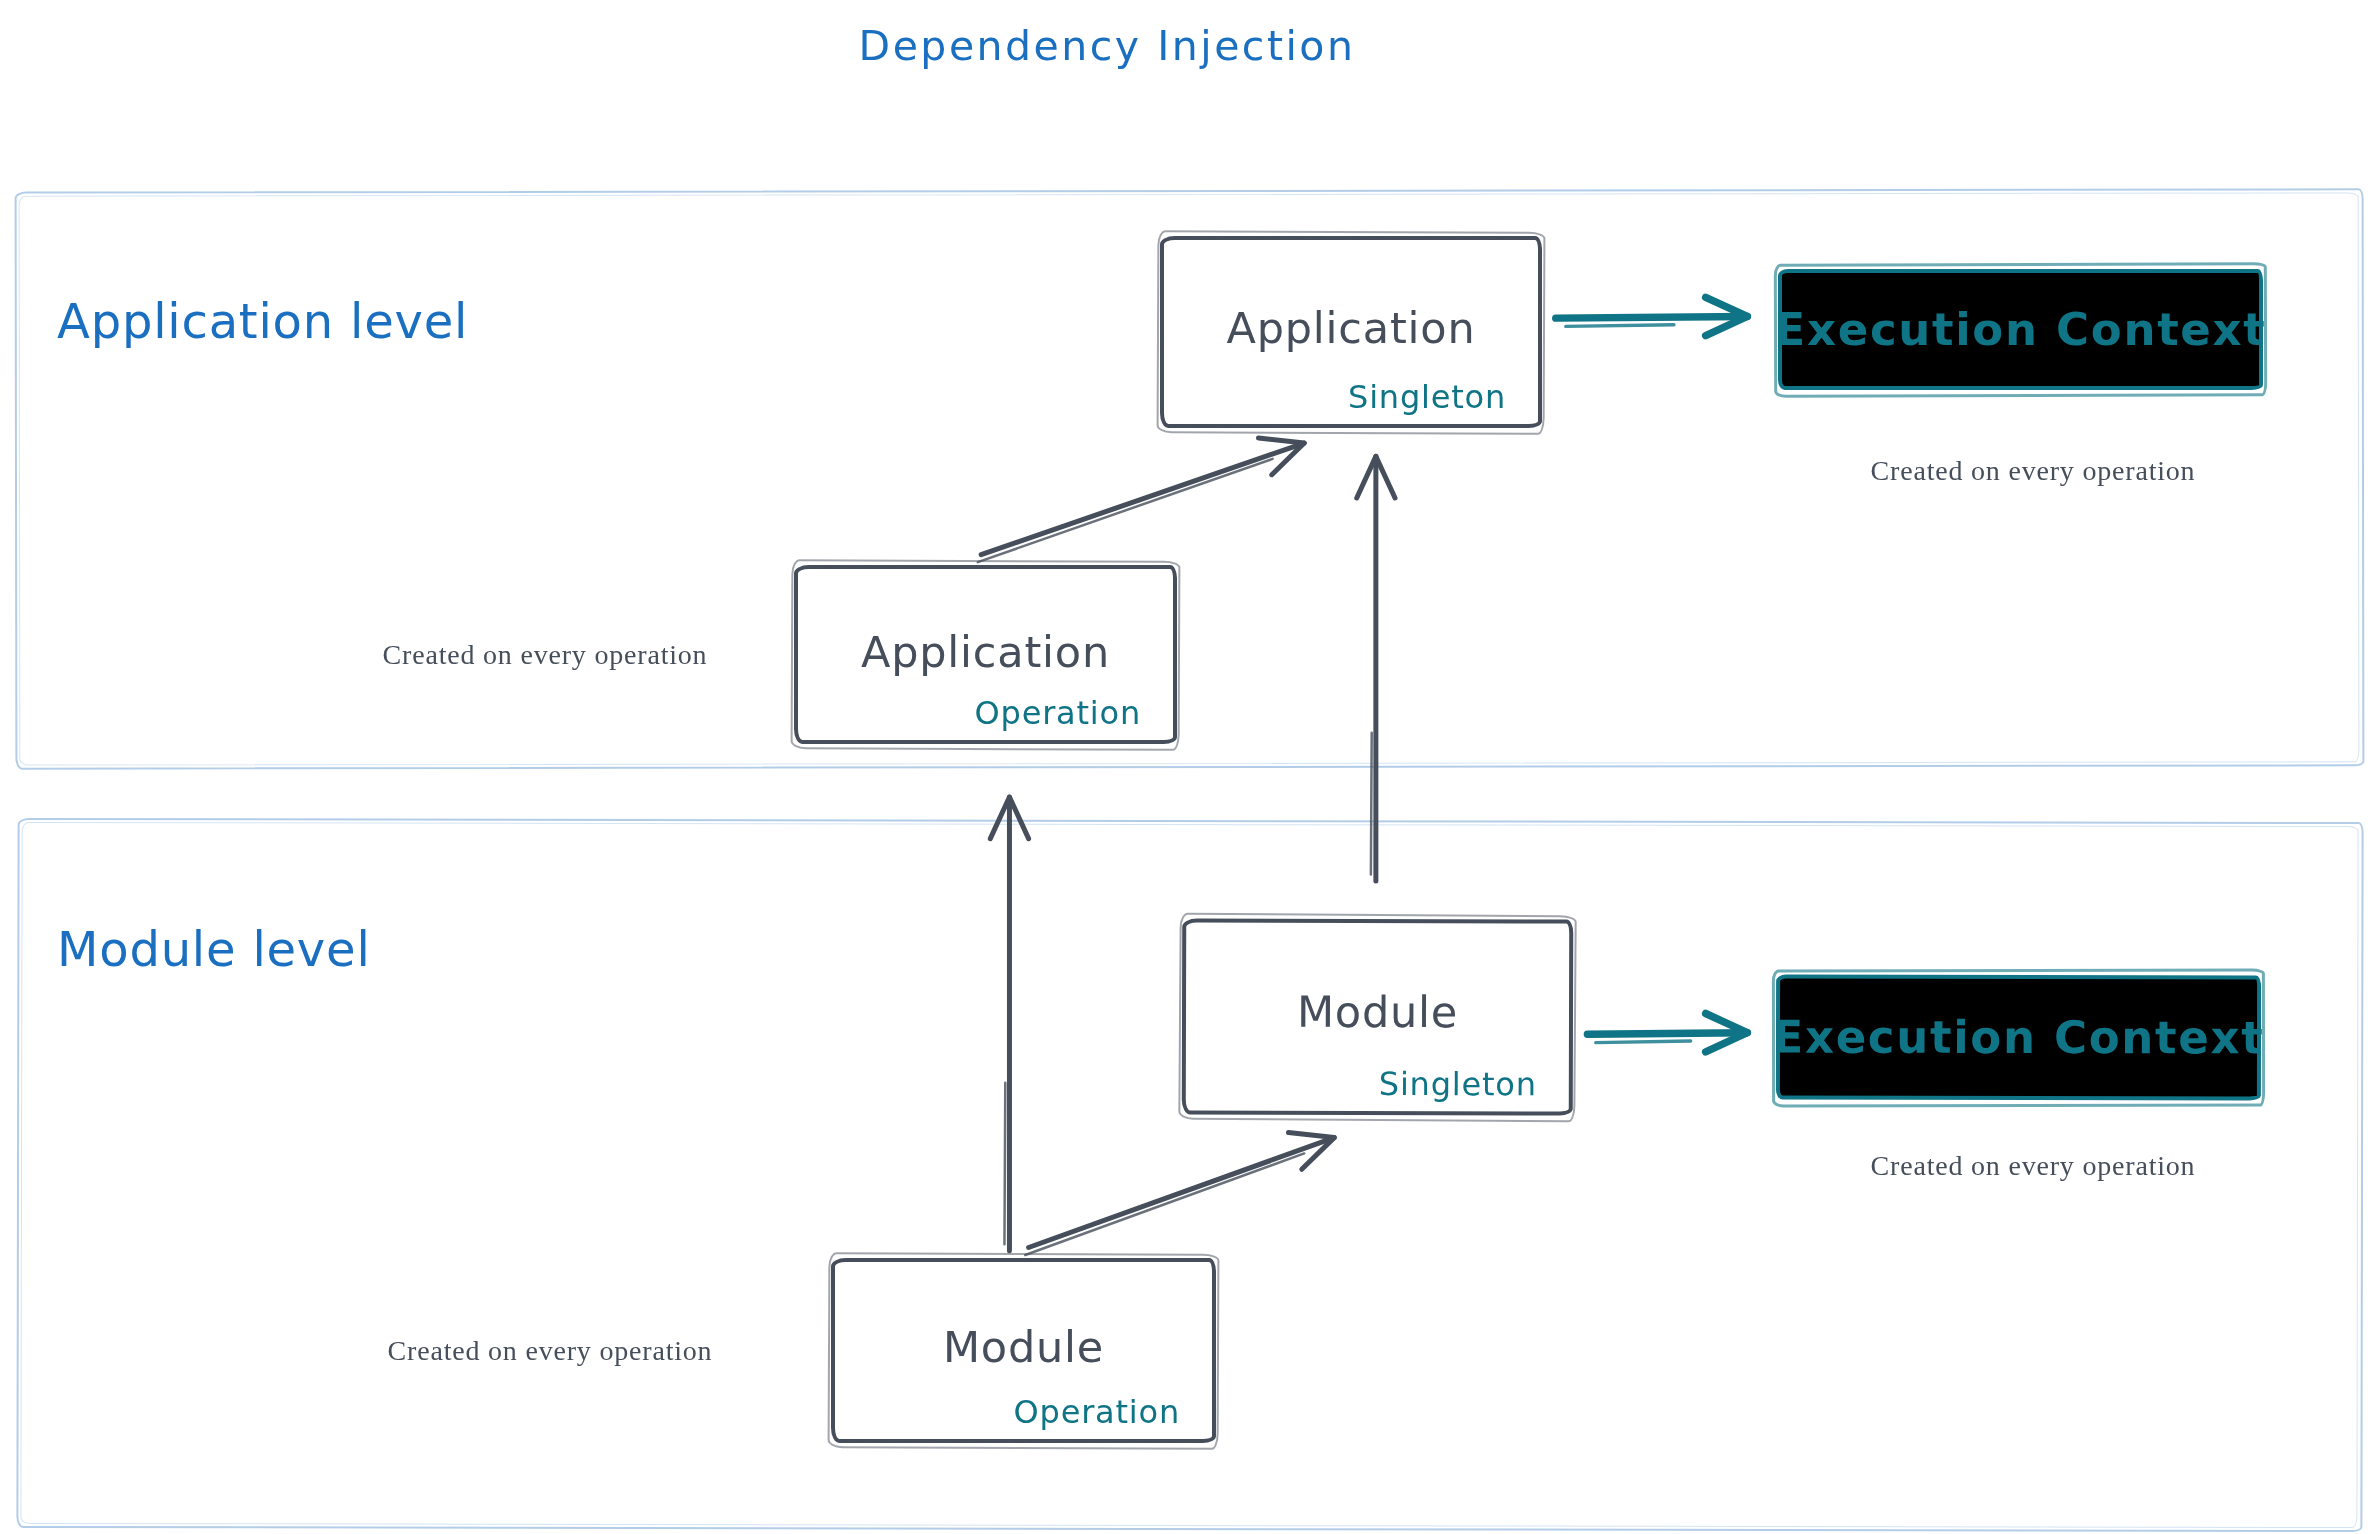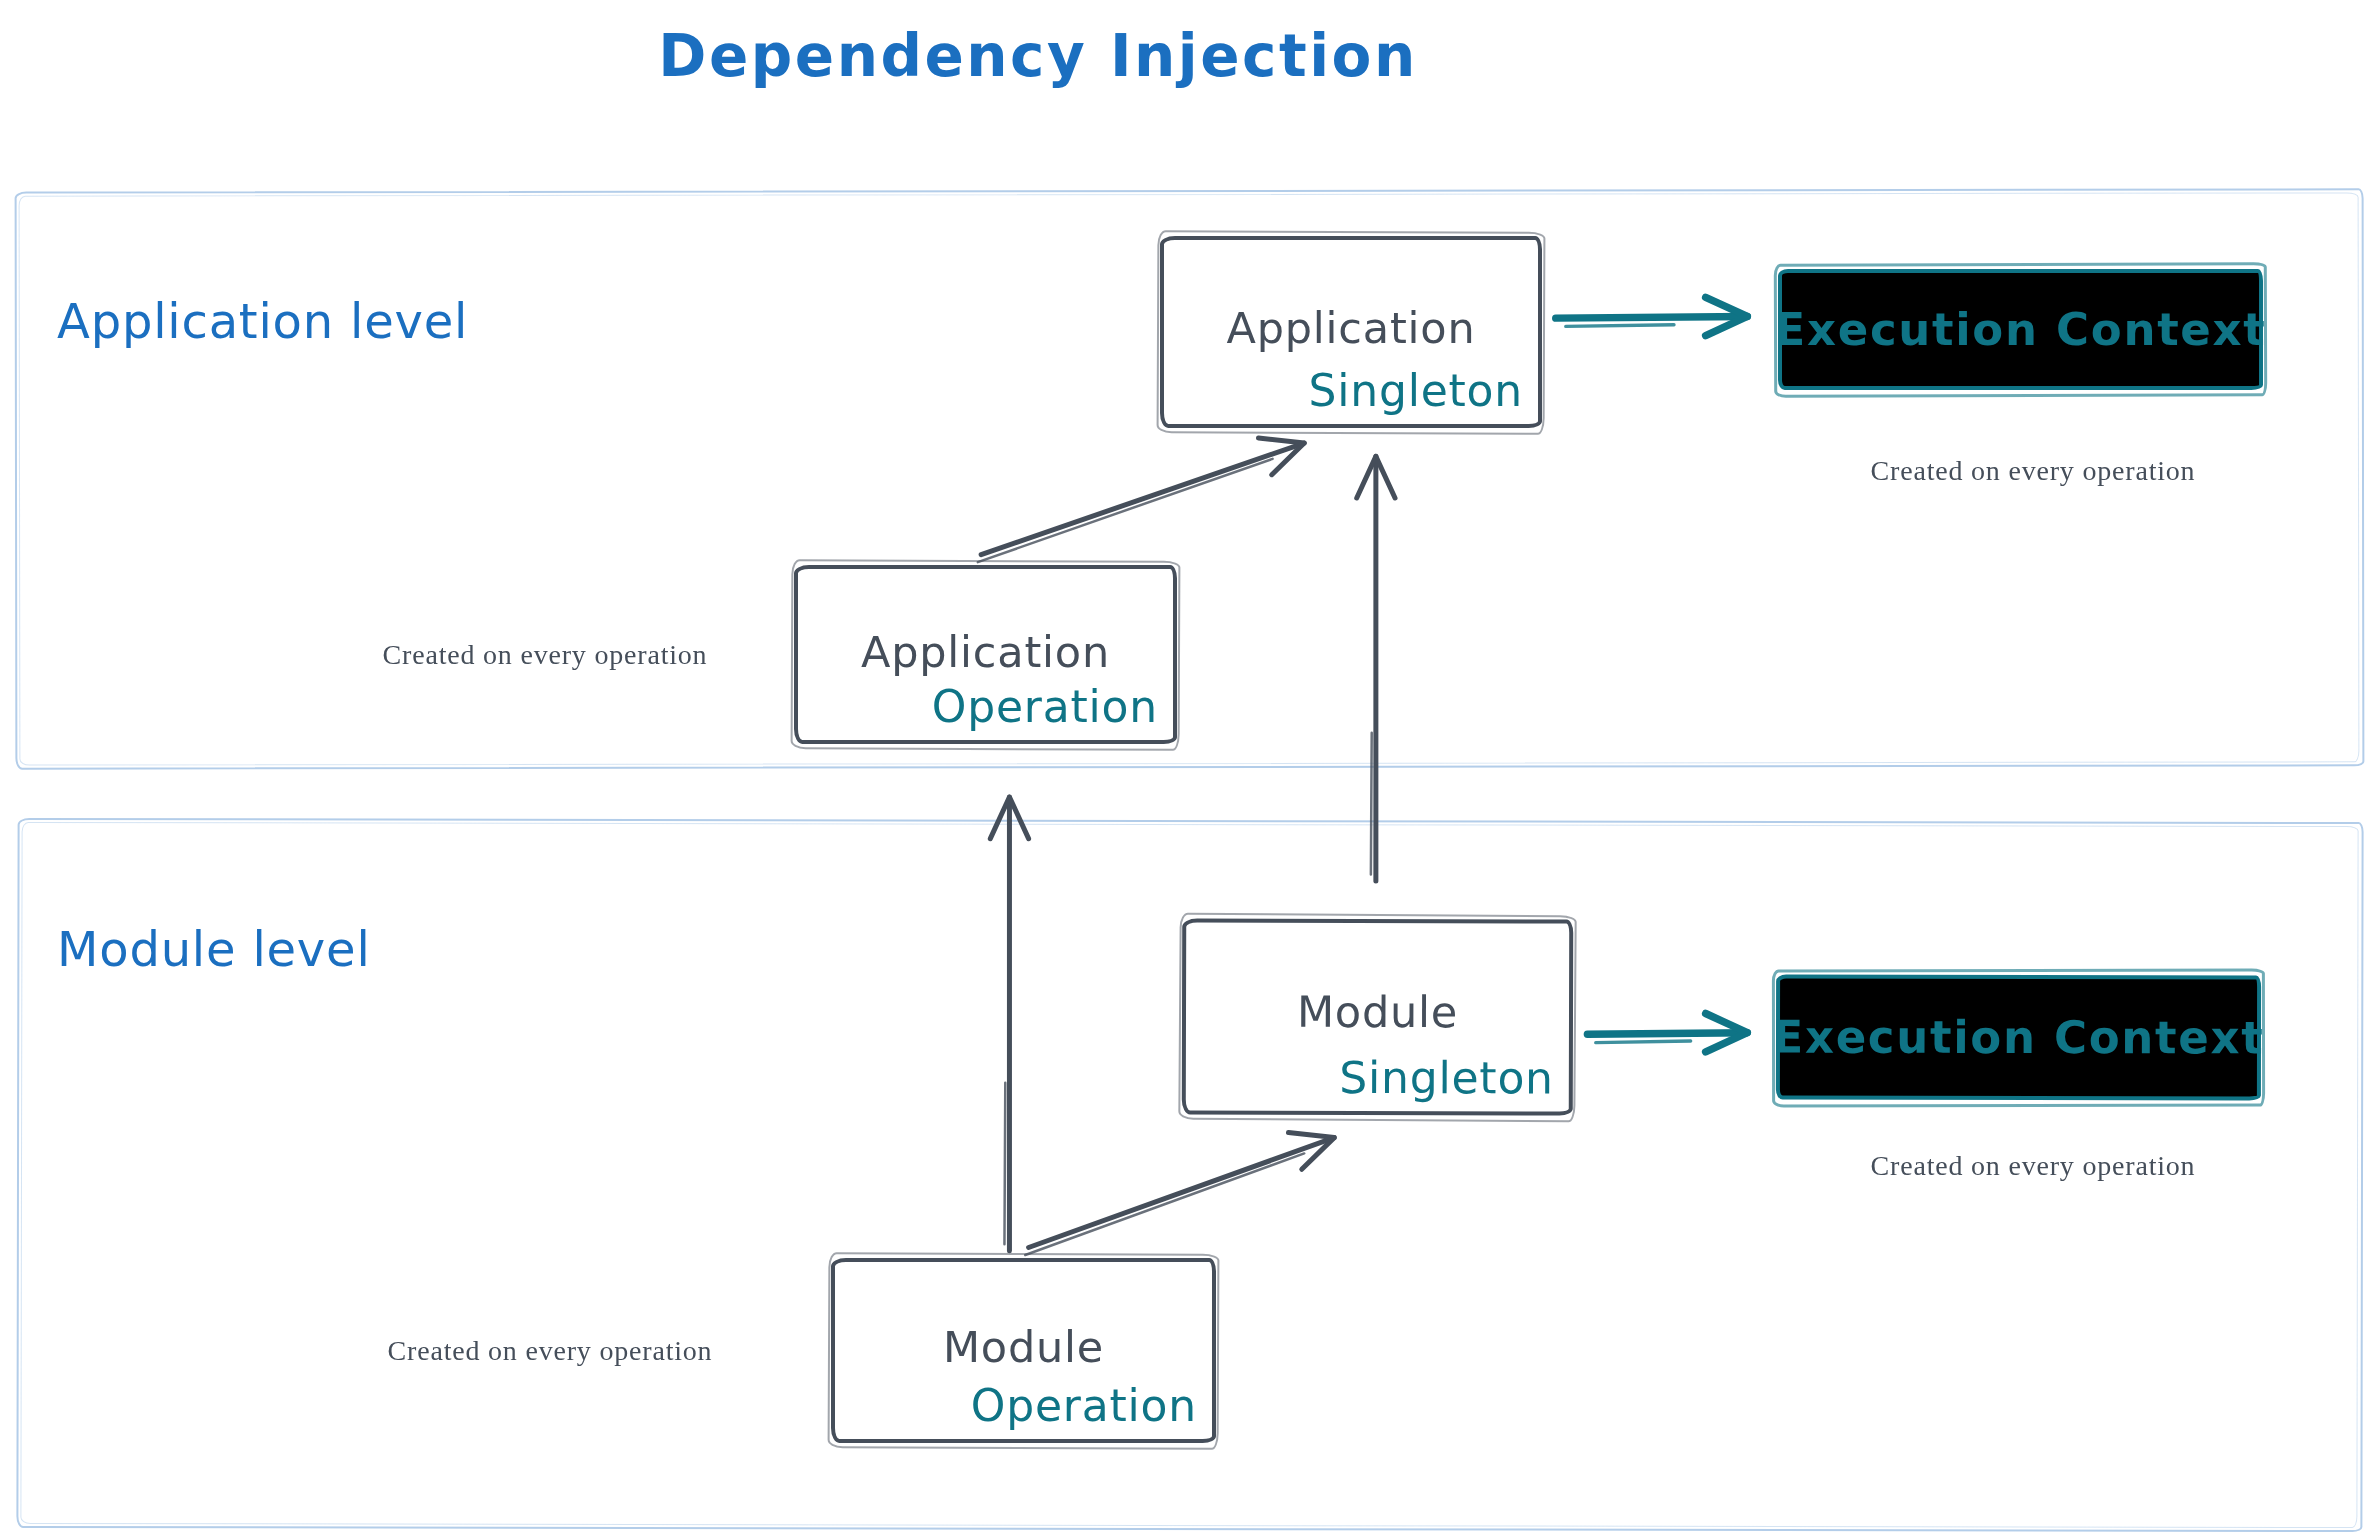--- a/index.html
+++ b/index.html
@@ -48,22 +48,22 @@
     border:2.5px solid var(--ink);opacity:.5;
     border-radius:8.3px 16.7px 6.7px 15px / 15px 6.7px 16.7px 8.3px;
     transform:rotate(.25deg);pointer-events:none;
   }
   .node-title{
     position:absolute;left:0;right:0;top:34%;
     text-align:center;font-size:43px;color:var(--ink);
     letter-spacing:0.8px;white-space:nowrap;
   }
   .node-scope{
-    position:absolute;right:15px;bottom:8.3px;
-    font-size:44px;color:var(--teal);letter-spacing:0.8px;white-space:nowrap;
+    position:absolute;right:32px;bottom:8.3px;
+    font-size:32px;color:var(--teal);letter-spacing:0.8px;white-space:nowrap;
   }
   .node-app-singleton{left:1160px;top:236px;width:382px;height:192px;}
   .node-app-operation{left:794px;top:565px;width:383px;height:179px;}
   .node-module-singleton{left:1182px;top:919px;width:391px;height:196px;transform:rotate(.15deg);}
   .node-module-operation{left:831px;top:1258px;width:385px;height:185px;}
 
   
   .exec{
     position:absolute;background:#000000;
     border:4.2px solid var(--teal);
@@ -88,22 +88,22 @@
     position:absolute;transform:translate(-50%,-50%);
     font-size:28px;color:var(--ink);letter-spacing:0.8px;white-space:nowrap;font-family:Liberation Serif, serif;
   }
   .note-exec-app{left:2033px;top:471px;}
   .note-app-operation{left:545px;top:655px;}
   .note-exec-module{left:2033px;top:1166px;}
   .note-module-operation{left:550px;top:1351px;}
 
   
   .page-title{
-    position:absolute;left:1038px;top:21.7px;transform:translateX(-50%);
-    font-size:58px;font-weight:bold;color:var(--blue);
+    position:absolute;left:1107px;top:21.7px;transform:translateX(-50%);
+    font-size:41px;font-weight:normal;color:var(--blue);
     letter-spacing:2.5px;white-space:nowrap;
   }
   .page-subtitle{
     position:absolute;left:1100px;top:112px;transform:translateX(-50%);
     font-size:33px;color:var(--ink);letter-spacing:0.8px;white-space:nowrap;
   }
 
   svg.arrows{position:absolute;left:0;top:0;pointer-events:none;}
   svg.arrows path{fill:none;stroke-linecap:round;stroke-linejoin:round;}
   .ink-stroke{stroke:var(--ink);}

